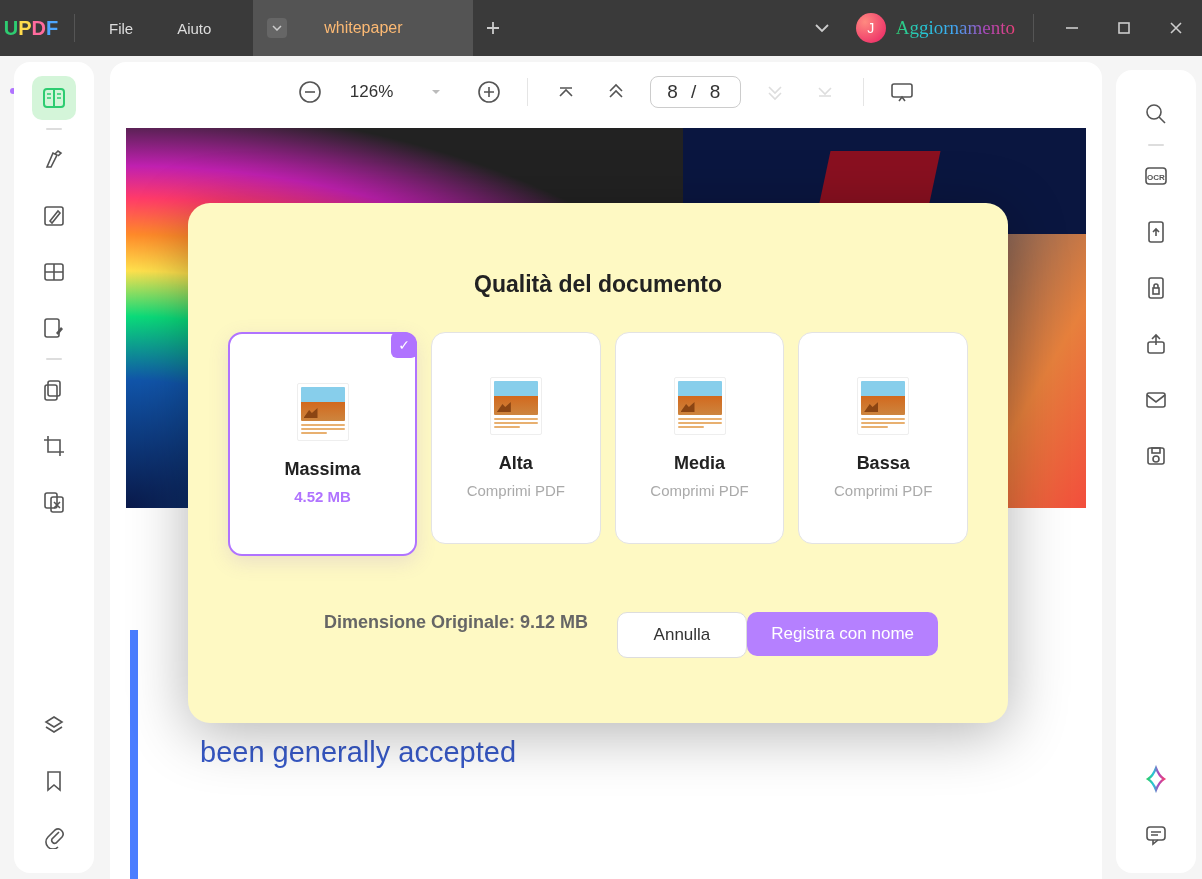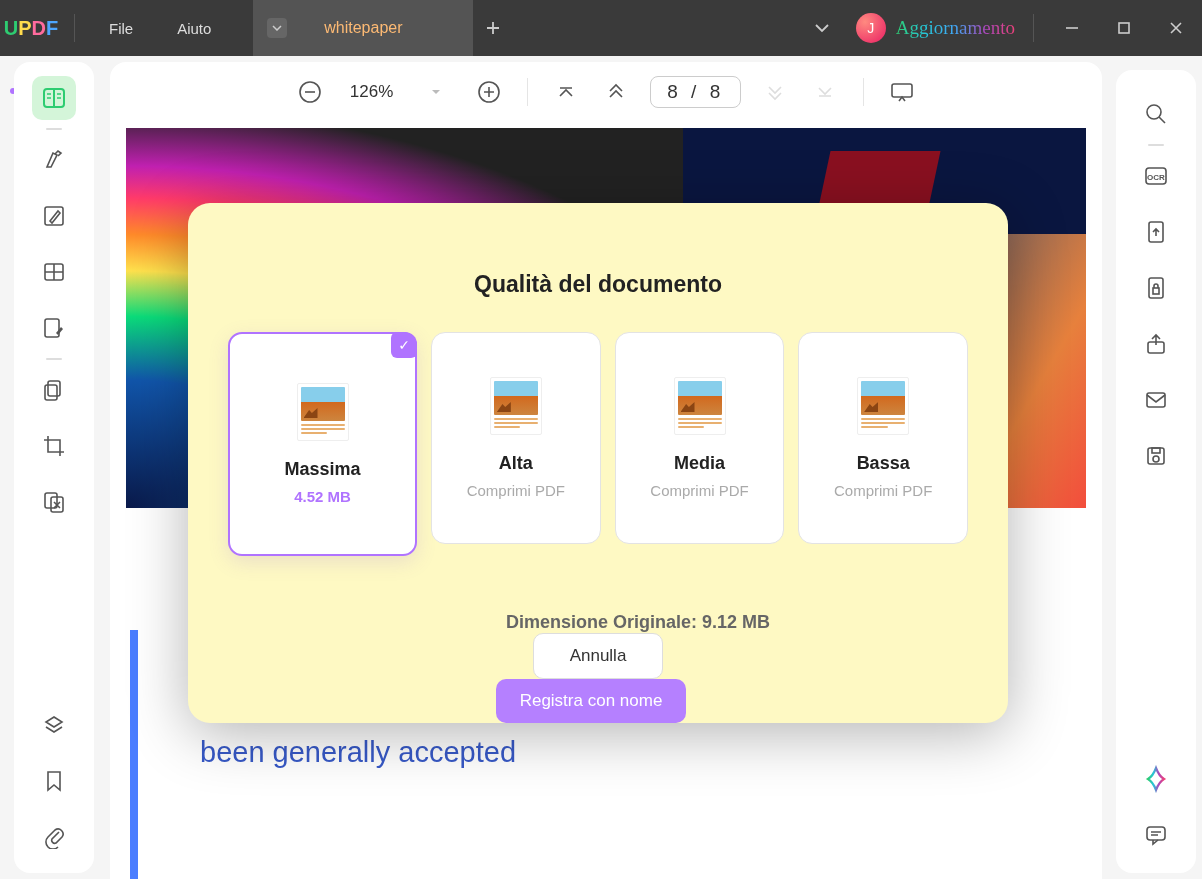--- a/index.html
+++ b/index.html
@@ -60,21 +60,21 @@
   .card.selected { border:2px solid #b073ff; width:196px; height:224px; box-shadow:0 6px 20px rgba(120,80,220,0.15);}
   .card .badge { position:absolute; top:-2px; right:-2px; width:26px; height:26px; background:#b073ff; border-radius:6px 12px 6px 6px; display:flex; align-items:center; justify-content:center; color:#fff; font-size:14px;}
   .thumb { width:52px; height:58px; background:#fff; border:1px solid #eee; border-radius:2px; display:flex; flex-direction:column; padding:3px;}
   .thumb-img { flex:1; background:linear-gradient(180deg,#87ceeb 0%,#87ceeb 45%,#d2691e 45%,#cd853f 100%); border-radius:1px; position:relative;}
   .thumb-img::after { content:''; position:absolute; left:3px; bottom:3px; width:14px; height:10px; background:#8b4513; clip-path: polygon(0 100%, 40% 20%, 60% 50%, 100% 0, 100% 100%);}
   .thumb-lines { height:16px; display:flex; flex-direction:column; gap:2px; padding-top:3px;}
   .thumb-lines div { height:2px; background:#e8b070; border-radius:1px;}
   .card .title { font-size:18px; font-weight:700; color:#222; margin-top:18px;}
   .card .sub { font-size:15px; color:#aaa; margin-top:8px;}
   .card.selected .sub { color:#b073ff; font-weight:600;}
-  .modal-footer { display:flex; align-items:center; margin-top:56px; padding:0 16px;flex-direction:column;}
+  .modal-footer { display:flex; align-items:flex-start; margin-top:56px; padding:0 16px;}
   .orig-size { color:#666; font-size:18px; font-weight:600; flex:1; text-align:left; margin-left:80px;}
   .btn { padding:12px 24px; border-radius:10px; font-size:17px; cursor:pointer; border:none;}
   .btn-primary { background:#b580ff; color:#fff; margin-right:14px;}
   .btn-secondary { background:#fff; border:1px solid #ddd; color:#333; padding:12px 36px;}
   
   svg { display:block; }
   .ico { stroke:#555; stroke-width:1.6; fill:none; }
 </style>
 </head>
 <body>

